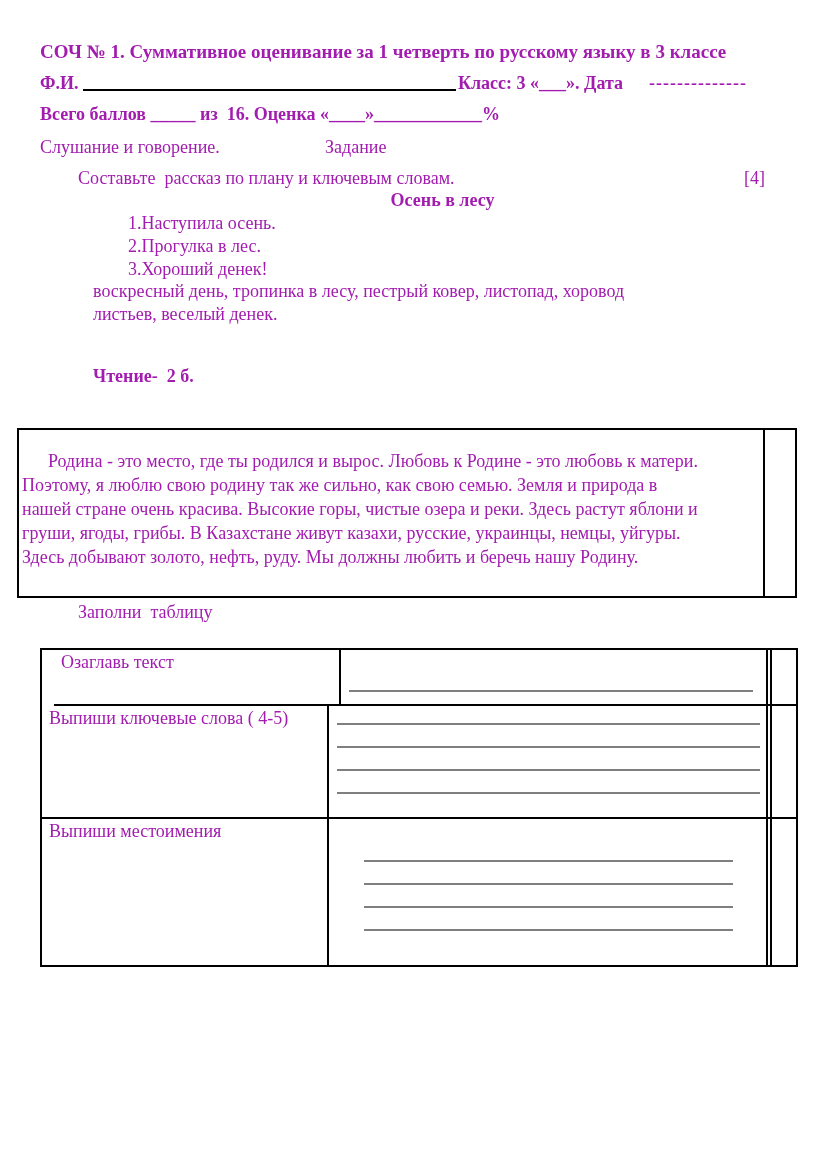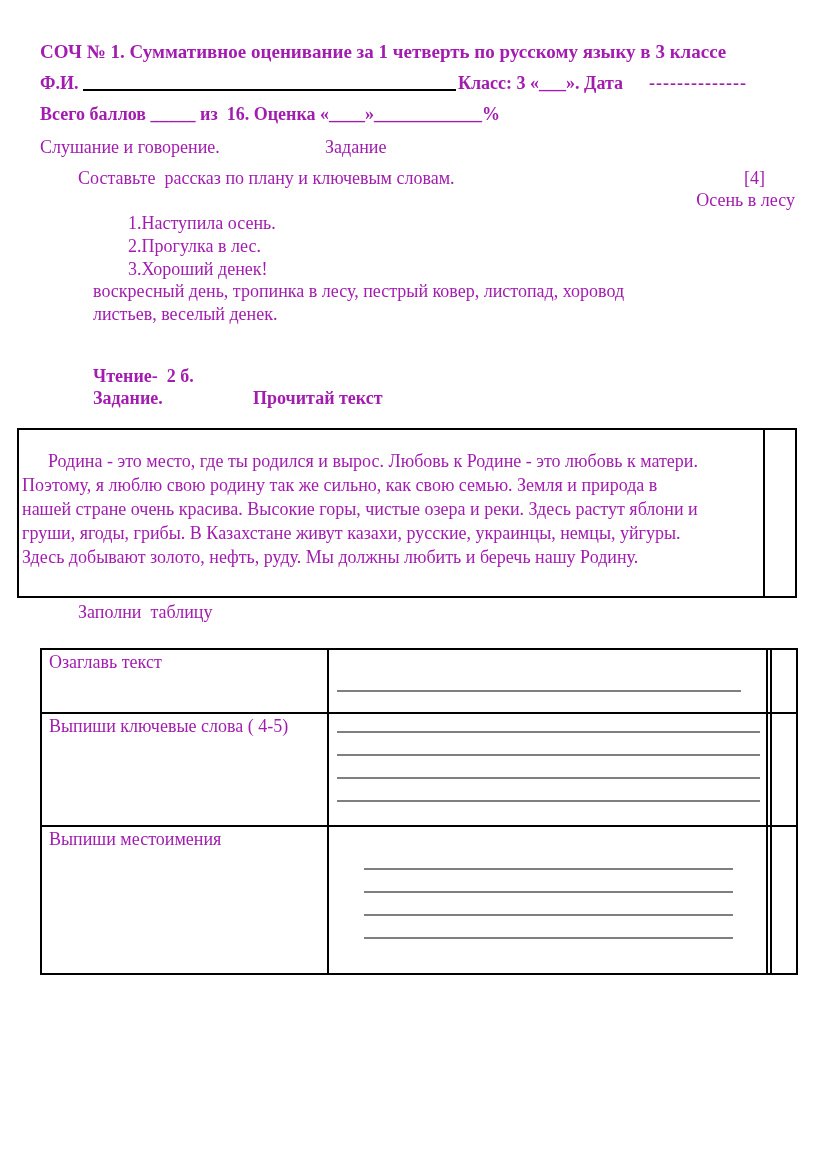--- a/index.html
+++ b/index.html
@@ -17,40 +17,40 @@
 
   
   .doc-title{left:40px;top:41px;font-size:19px;font-weight:bold;width:760px;}
   .fio-line{left:40px;top:72px;width:707px;display:flex;align-items:flex-end;font-weight:bold;line-height:22px;}
   .fio-blank{flex:1;border-bottom:2px solid #000;margin:0 2px 3px 5px;}
   .date-dashes{margin-left:26px;letter-spacing:1px;}
   .score-line{left:40px;top:104px;font-weight:bold;}
   .section-heading{left:40px;top:137px;width:707px;font-weight:normal;}
   .task-word{position:absolute;left:285px;top:0;}
   .task1-line{left:78px;top:168px;width:687px;display:flex;justify-content:space-between;}
-  .story-title{left:90px;top:190px;width:705px;text-align:right;font-weight:normal;}
+  .story-title{left:90px;top:190px;width:705px;text-align:center;font-weight:bold;}
   .plan-list{left:128px;top:212px;line-height:23px;}
   .keywords{left:93px;top:280px;width:620px;line-height:22.5px;}
   .reading-heading{left:93px;top:366px;font-weight:bold;}
   .reading-task{left:93px;top:388px;width:500px;font-weight:bold;}
   .reading-task-text{position:absolute;left:160px;top:0;}
 
   
   .reading-box{left:17px;top:428px;width:780px;height:170px;border:2px solid #000000;box-sizing:border-box;display:flex;}
   .rb-main{flex:1;padding:19px 8px 0 3px;line-height:24px;}
   .passage-line:first-child{text-indent:26px;}
   .rb-narrow{width:30px;border-left:2px solid #000;}
 
   .fill-label{left:78px;top:602px;}
 
   
   .task-table{left:40px;top:648px;width:758px;border:2px solid #000;box-sizing:border-box;}
   .t-row{display:flex;border-bottom:2px solid #000;box-sizing:border-box;}
   .t-row:last-child{border-bottom:none;gap:27px;}
-  .t-row.r1{height:64px;}
+  .t-row.r1{height:56px;margin-left:12px;}
   .t-row.r2{height:113px;}
   .t-row.r3{height:146px;}
   .t-label{width:287px;border-right:2px solid #000;padding:2px 4px 0 7px;box-sizing:border-box;}
   .t-answer{flex:1;padding:0 6px 0 8px;box-sizing:border-box;}
   .t-narrow{width:30px;border-left:6px double #000;box-sizing:border-box;}
   .blank-line{border-bottom:2px solid #7f7f7f;height:0;}
   .blank-line + .blank-line{margin-top:21px;}
   .r1 .blank-line{margin-top:40px;width:404px;}
   .r2 .blank-line:first-child{margin-top:17px;}
   .r3 .blank-line:first-child{margin-top:41px;}
@@ -89,24 +89,20 @@
     <div data-bind="listening_section.plan_items.2">3.Хороший денек!</div>
   </div>
 
   <div class="abs keywords">
     <div data-bind="listening_section.key_words_line2">воскресный день, тропинка в лесу, пестрый ковер, листопад, хоровод</div>
     <div data-bind="listening_section.key_words_line3">листьев, веселый денек.</div>
   </div>
 
   <div class="abs reading-heading" data-bind="reading_section.heading">Чтение-  2 б.</div>
 
-  <div class="abs reading-task">
-    <span data-bind="reading_section.task_label">Задание.</span>
-    <span class="reading-task-text" data-bind="reading_section.task_text">Прочитай текст</span>
-  </div>
 
   <div class="abs reading-box">
     <div class="rb-main">
       <div class="passage-line" data-bind="reading_section.passage_lines.0">Родина - это место, где ты родился и вырос. Любовь к Родине - это любовь к матери.</div>
       <div class="passage-line" data-bind="reading_section.passage_lines.1">Поэтому, я люблю свою родину так же сильно, как свою семью. Земля и природа в</div>
       <div class="passage-line" data-bind="reading_section.passage_lines.2">нашей стране очень красива. Высокие горы, чистые озера и реки. Здесь растут яблони и</div>
       <div class="passage-line" data-bind="reading_section.passage_lines.3">груши, ягоды, грибы. В Казахстане живут казахи, русские, украинцы, немцы, уйгуры.</div>
       <div class="passage-line" data-bind="reading_section.passage_lines.4">Здесь добывают золото, нефть, руду. Мы должны любить и беречь нашу Родину.</div>
     </div>
     <div class="rb-narrow"></div>

